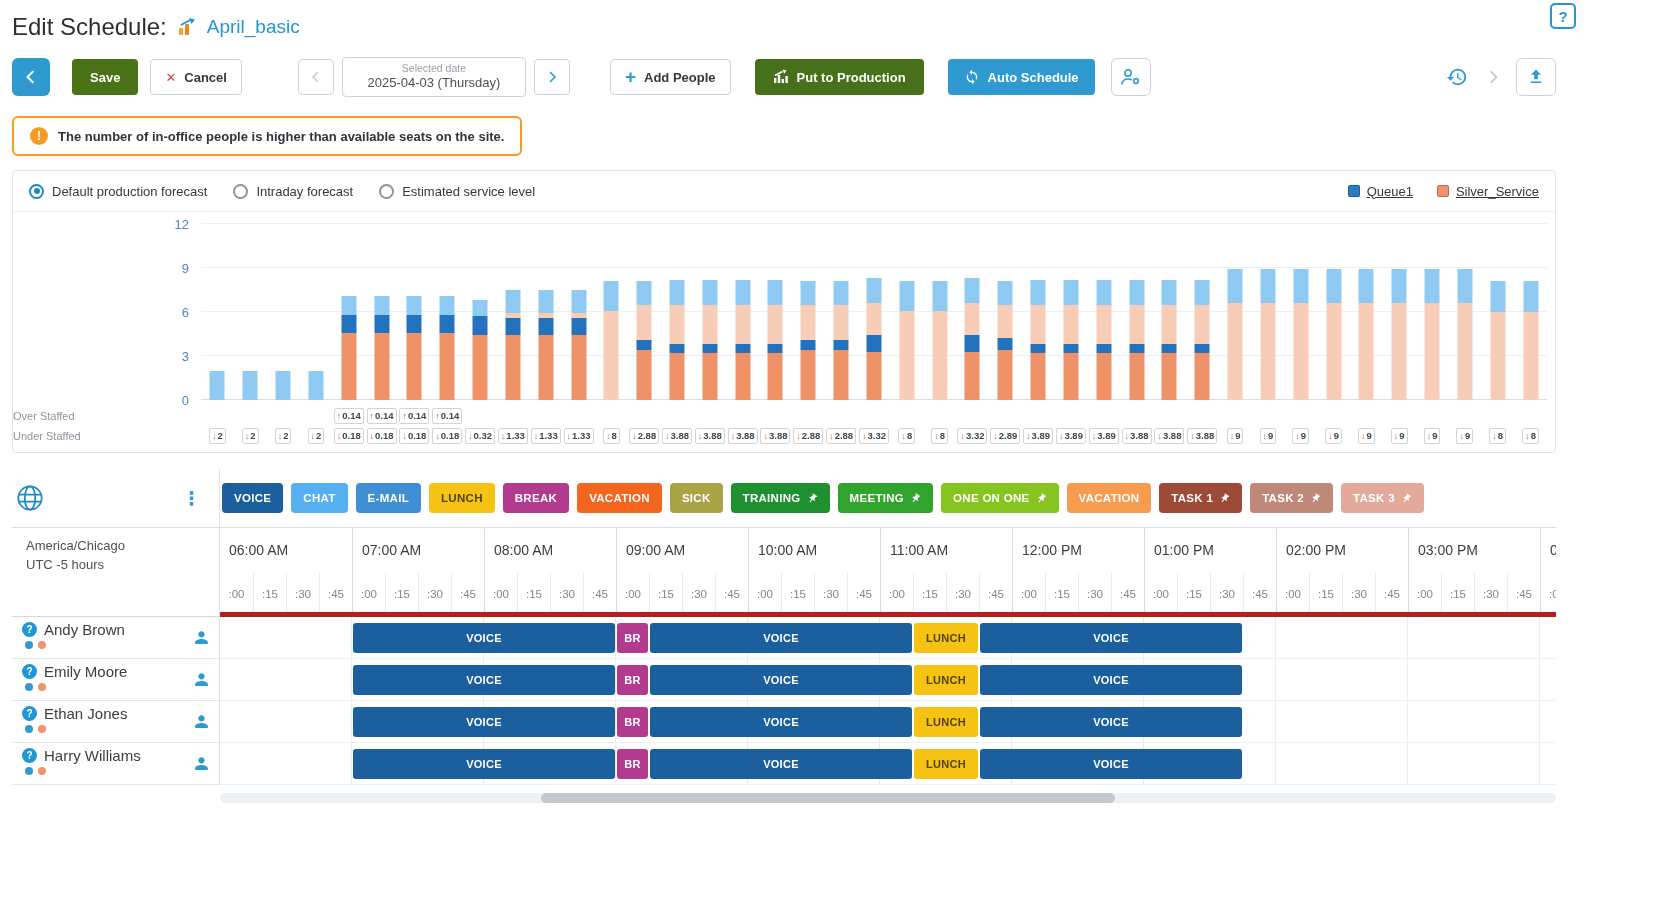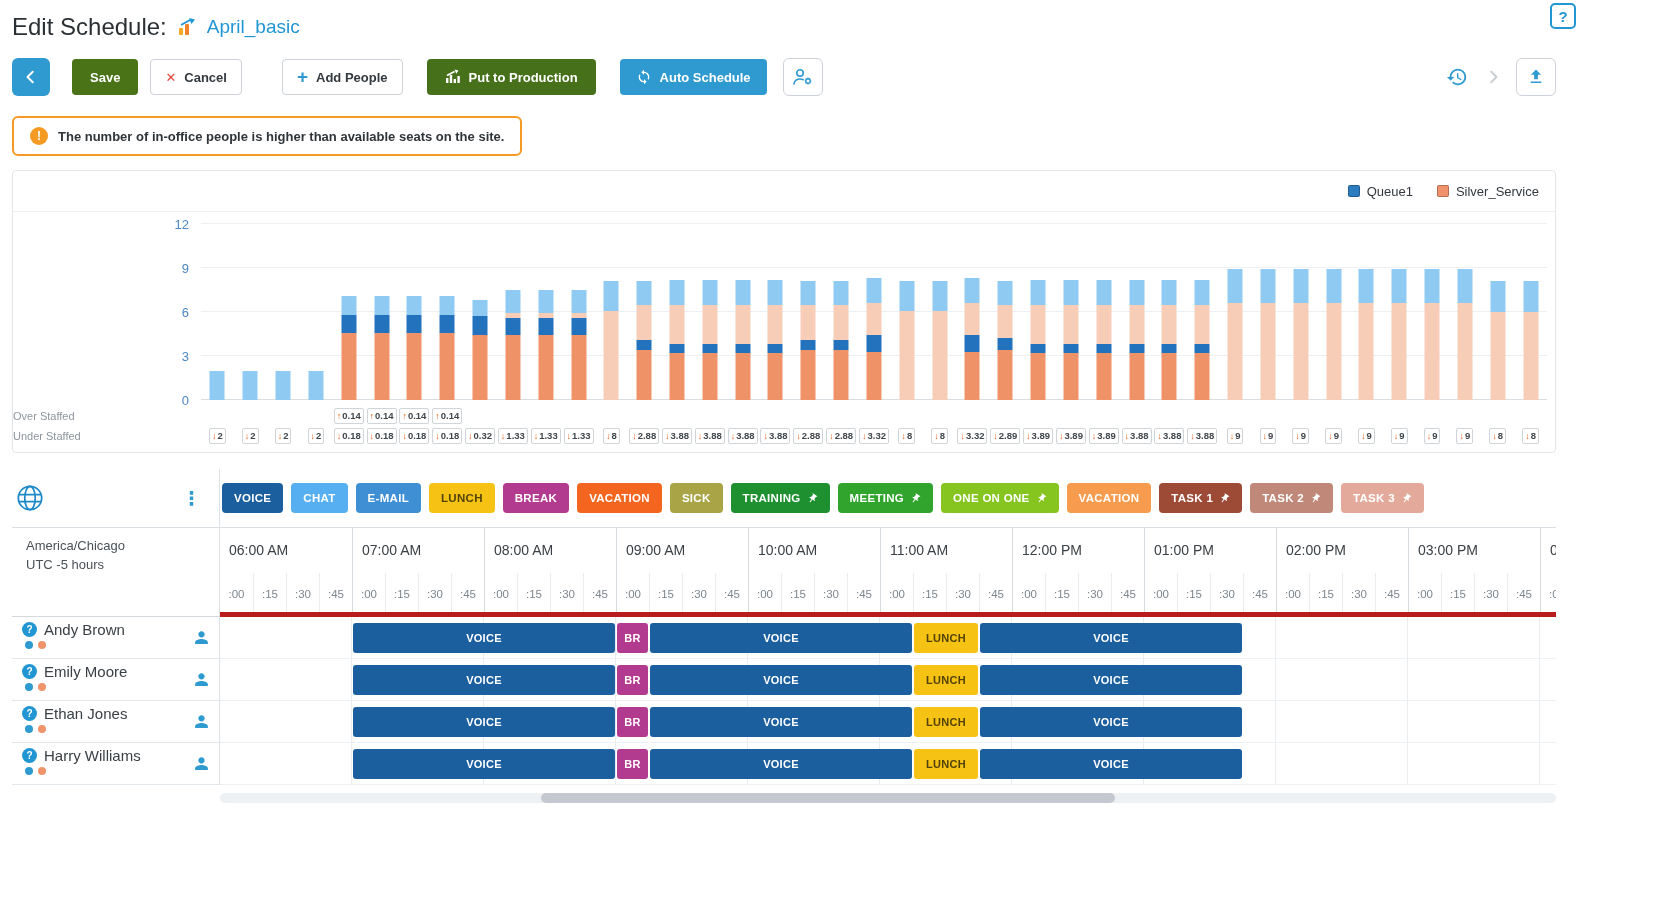--- a/index.html
+++ b/index.html
@@ -40,21 +40,21 @@
   .options-row{display:flex;align-items:center;height:40px;padding:0 16px;border-bottom:1px solid #eef1f3;}
   .radios{display:flex;align-items:center;gap:26px;}
   .radio-opt{display:flex;align-items:center;gap:8px;cursor:pointer;}
   .radio{width:15px;height:15px;border:2px solid #8b959d;border-radius:50%;box-sizing:border-box;position:relative;background:#fff;}
   .radio.sel{border-color:#1e88c7;}
   .radio.sel::after{content:"";position:absolute;left:2.5px;top:2.5px;width:6px;height:6px;border-radius:50%;background:#1e88c7;}
   .radio-text{font-size:13px;color:#33393e;}
   .legend{margin-left:auto;display:flex;align-items:center;gap:24px;}
   .legend-item{display:flex;align-items:center;gap:7px;cursor:pointer;}
   .legend-swatch{width:12px;height:12px;border-radius:2px;border:1px solid rgba(0,0,0,.25);box-sizing:border-box;}
-  .legend-text{font-size:13px;color:#33393e;}
+  .legend-text{font-size:13px;color:#33393e;text-decoration:underline;}
   .chart-row{display:flex;padding:12px 8px 4px 0;}
   .chart-gutter{width:188px;position:relative;}
   .y-tick{position:absolute;right:12px;font-size:13px;color:#4d86c3;}
   .plot{flex:1;height:176px;position:relative;}
   .gridline{position:absolute;left:0;right:0;height:1px;background:#edf0f2;}
   .gridline.zero{background:#d9dee2;}
   .bars{position:absolute;left:0;right:0;top:0;bottom:0;display:flex;}
   .bar-slot{flex:1;position:relative;height:100%;}
   .bar{position:absolute;bottom:0;left:50%;transform:translateX(-50%);width:15px;height:100%;display:flex;flex-direction:column-reverse;}
   .seg{width:100%;}
@@ -121,20 +121,40 @@
           <svg width="14" height="14" viewBox="0 0 16 16">
             <path d="M10 2L4 8l6 6" stroke="#fff" stroke-width="2.2" fill="none" stroke-linecap="round" stroke-linejoin="round"></path>
           </svg>
         </span>
     </button>
     <button class="btn-green btn-save">Save</button>
     <button class="btn-outline btn-cancel">
       <span class="x-icon">✕</span>
       <span>Cancel</span>
     </button>
+    <div class="date-nav">
+      <button class="btn-sq">
+        <span style="display:flex;">
+            <svg width="12" height="12" viewBox="0 0 16 16">
+              <path d="M10 2L4 8l6 6" stroke="#c8cdd2" stroke-width="2.2" fill="none" stroke-linecap="round" stroke-linejoin="round"></path>
+            </svg>
+          </span>
+      </button>
+      <div class="date-box">
+        <div class="date-label">Selected date</div>
+        <div class="date-value">2025-04-03 (Thursday)</div>
+      </div>
+      <button class="btn-sq">
+        <span style="display:flex;">
+            <svg width="12" height="12" viewBox="0 0 16 16">
+              <path d="M6 2l6 6-6 6" stroke="#2f9ad0" stroke-width="2.2" fill="none" stroke-linecap="round" stroke-linejoin="round"></path>
+            </svg>
+          </span>
+      </button>
+    </div>
     <button class="btn-outline btn-addpeople">
       <span class="plus-icon">+</span>
       <span>Add People</span>
     </button>
     <button class="btn-green btn-ptp">
       <span style="display:flex;">
           <svg width="16" height="16" viewBox="0 0 16 16">
             <path d="M1 14h2.4V9H1zM4.8 14h2.4V6H4.8zM8.6 14H11v-4H8.6zM12.4 14h2.4V7h-2.4z" fill="#fff"></path>
             <path d="M2 6.5L9.5 2.5" stroke="#fff" stroke-width="1.6" fill="none"></path>
             <path d="M9.5 0.5L13.5 1.5 11.2 4.8z" fill="#fff"></path>
@@ -185,20 +205,34 @@
     </div>
   </div>
 
   <div class="warning">
     <span class="warn-icon">!</span>
     <span class="warn-text">The number of in-office people is higher than available seats on the site.</span>
   </div>
 
   <div class="chart-card">
     <div class="options-row">
+      <div class="radios" id="forecast-options">
+          <div class="radio-opt">
+            <span class="radio sel"></span>
+            <span class="radio-text">Default production forecast</span>
+          </div>
+          <div class="radio-opt">
+            <span class="radio"></span>
+            <span class="radio-text">Intraday forecast</span>
+          </div>
+          <div class="radio-opt">
+            <span class="radio"></span>
+            <span class="radio-text">Estimated service level</span>
+          </div>
+        </div>
       <div class="legend" id="legend">
           <div class="legend-item">
             <span class="legend-swatch" style="background: rgb(46, 124, 192);"></span>
             <span class="legend-text">Queue1</span>
           </div>
           <div class="legend-item">
             <span class="legend-swatch" style="background: rgb(240, 147, 108);"></span>
             <span class="legend-text">Silver_Service</span>
           </div>
         </div>

